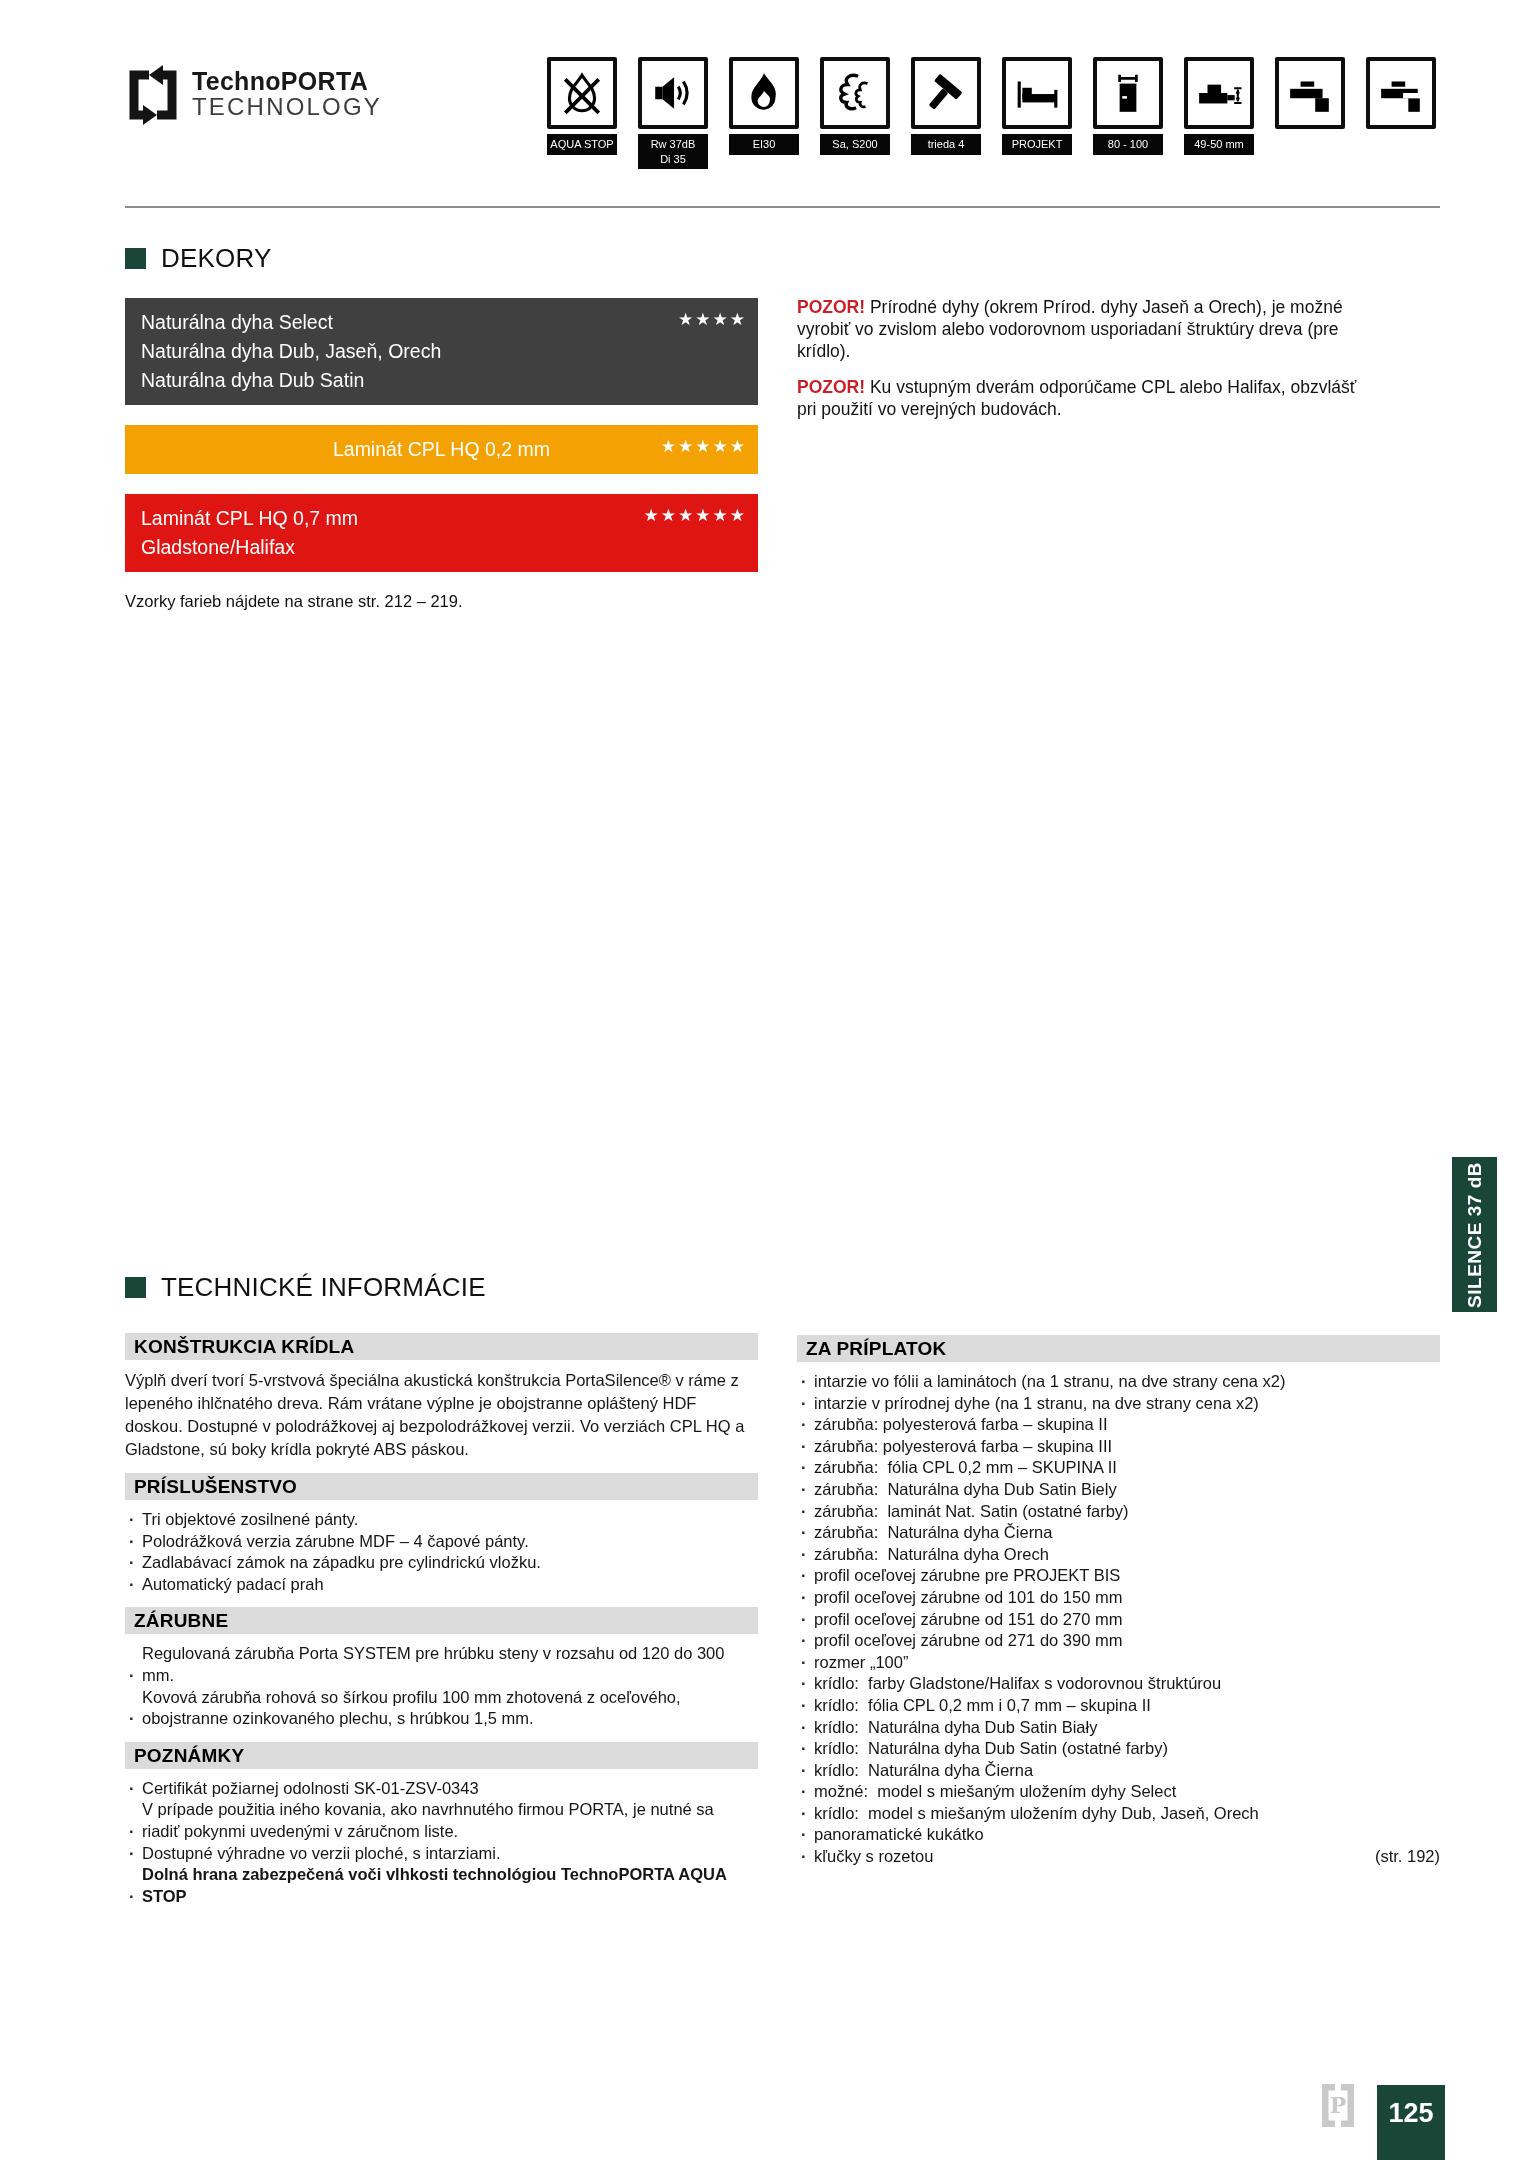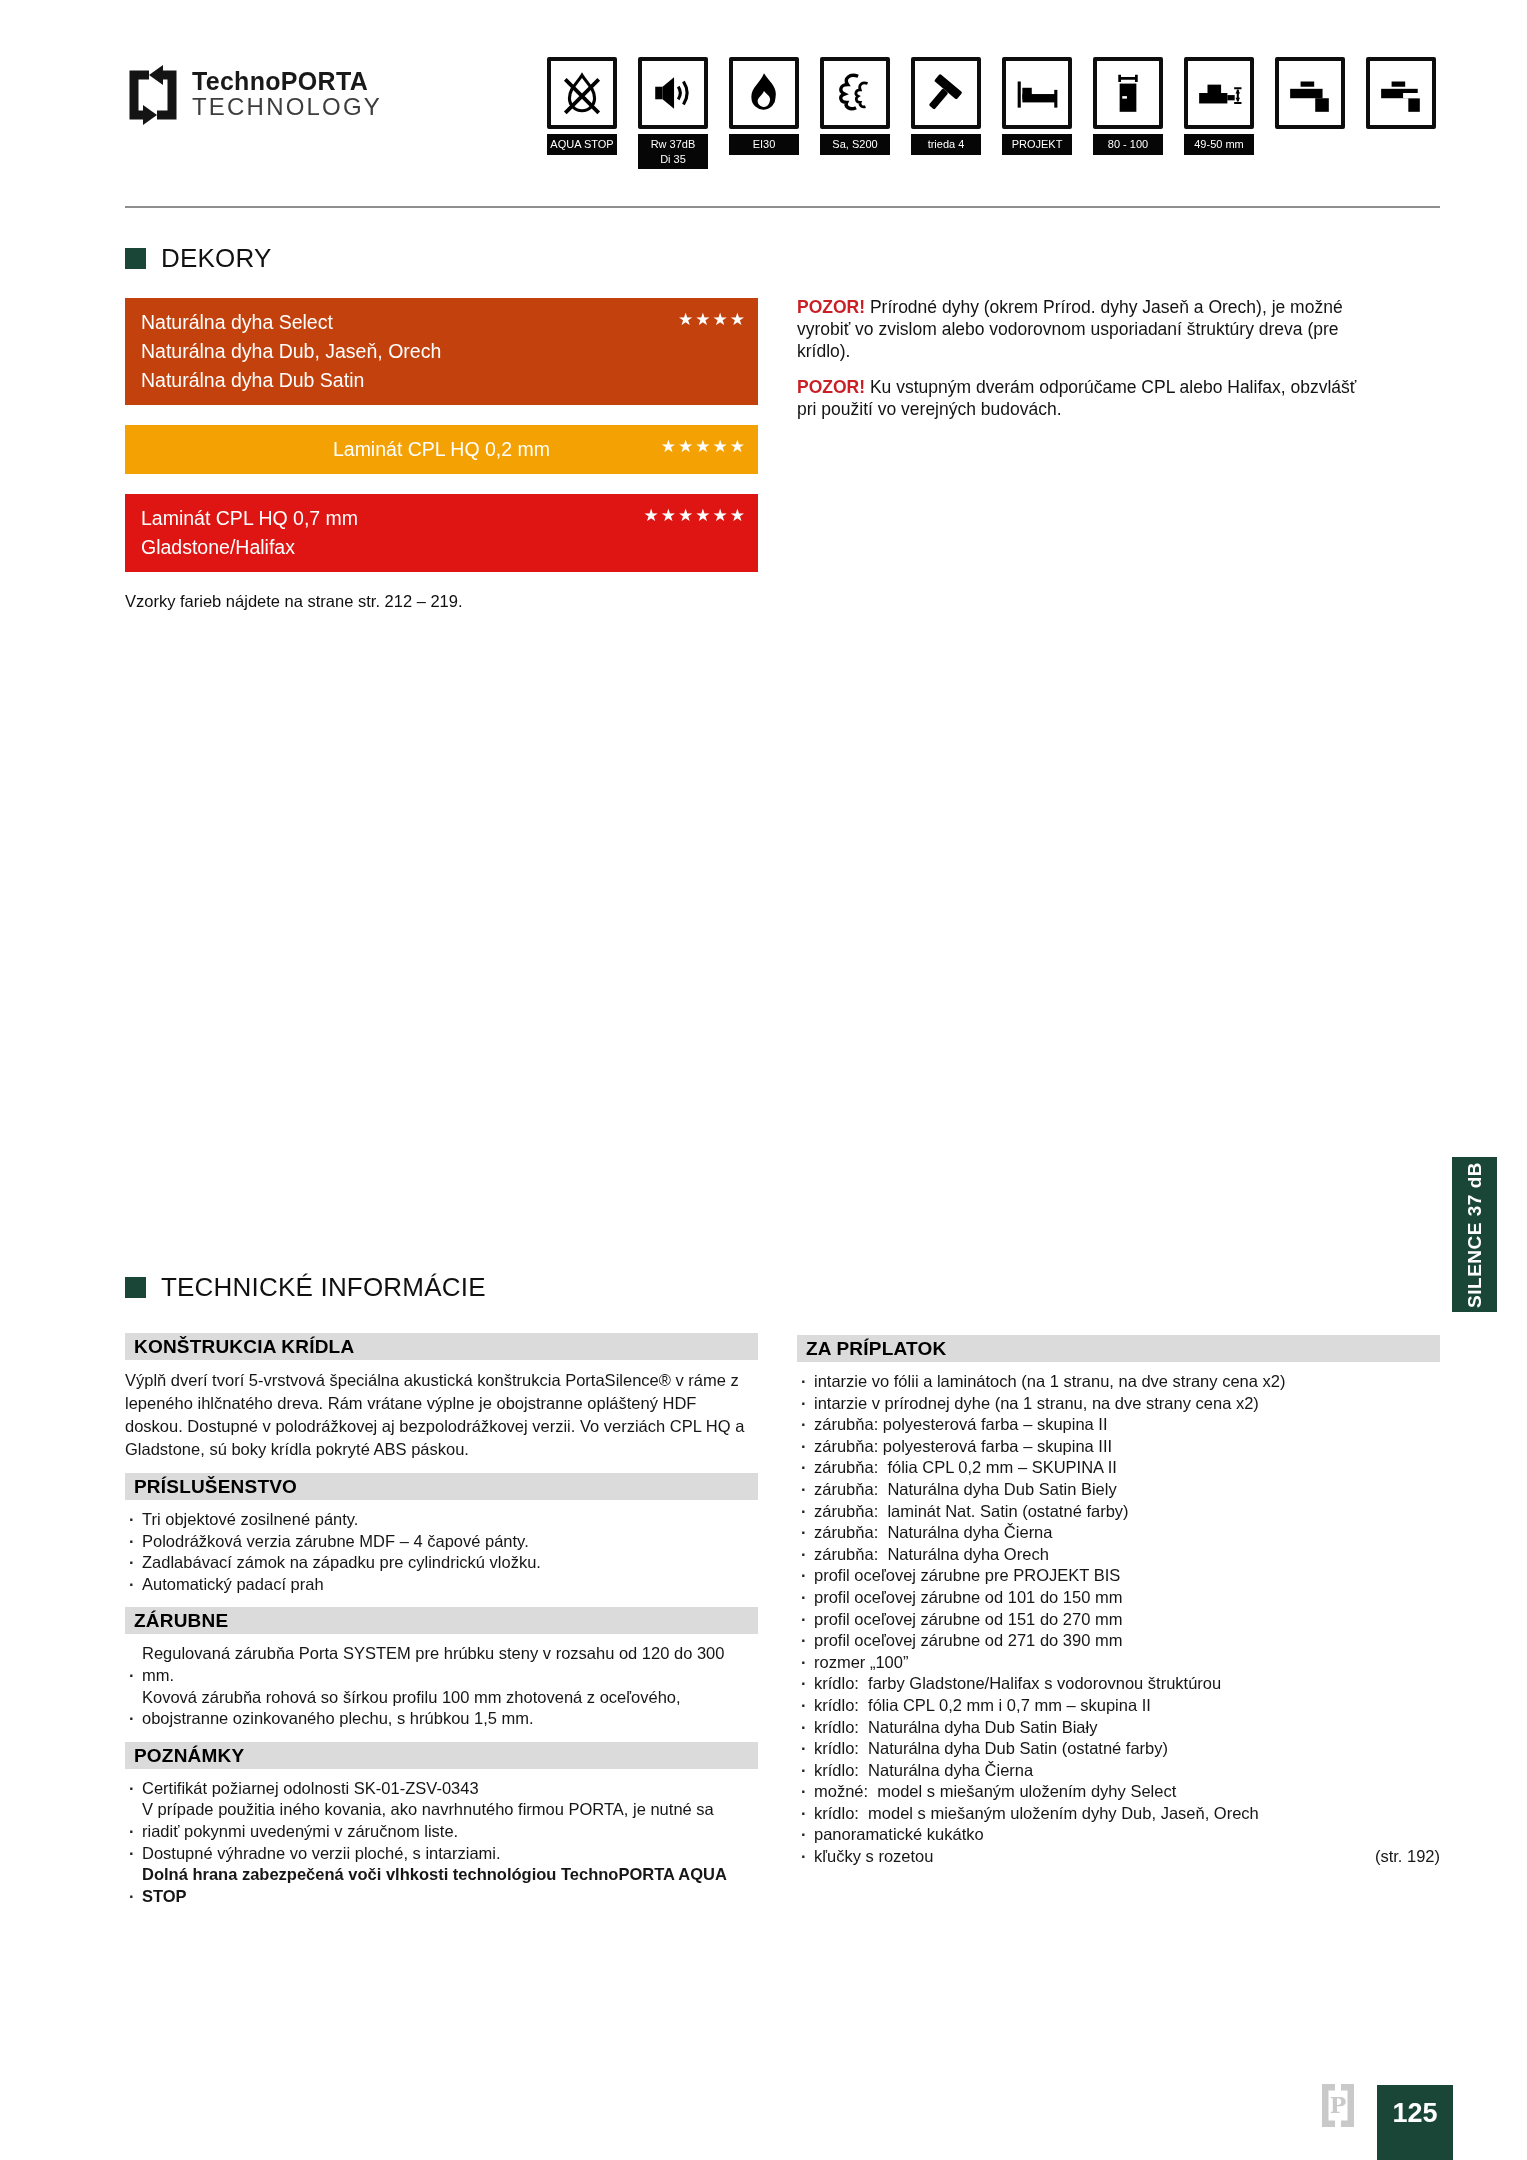--- a/index.html
+++ b/index.html
@@ -50,21 +50,21 @@
   ul.blist li::before{content:"·";font-weight:bold;flex:0 0 13px;color:#222;}
   ul.blist li .li-text{white-space:pre-wrap;}
   ul.blist li .li-note{margin-left:auto;padding-left:8px;white-space:nowrap;}
   ul.blist li.bold .li-text{font-weight:bold;}
   
   .side-tab{position:absolute;left:1452px;top:1157px;width:45px;height:155px;
     display:flex;align-items:center;justify-content:center;}
   .side-tab span{writing-mode:vertical-rl;transform:rotate(180deg);color:#fff;font-weight:bold;
     font-size:19px;letter-spacing:.5px;white-space:nowrap;}
   .porta-mark{position:absolute;left:1318px;top:2082px;}
-  .page-box{position:absolute;left:1377px;top:2085px;width:76px;height:75px;text-align:center;}
+  .page-box{position:absolute;left:1377px;top:2085px;width:68px;height:75px;text-align:center;}
   .page-num{color:#fff;font-size:27px;font-weight:bold;padding-top:13px;}
 </style>
 </head>
 <body>
 
 <div class="brand">
   <span>
     <svg width="56" height="62" viewBox="0 0 56 62">
       <g stroke="#141414" stroke-width="9" fill="none">
         <path d="M24 11 H9 V51 H18"></path>
@@ -190,21 +190,21 @@
 
 <div class="header-rule"></div>
 
 <div class="dekory">
   <div class="sec-head">
     <span class="sec-square" style="background: rgb(26, 70, 56);"></span>
     <span class="sec-title">DEKORY</span>
   </div>
   <div class="bars">
 
-      <div class="bar" style="background: #c2410c;">
+      <div class="bar" style="background: #404040;">
         <div class="bar-text">Naturálna dyha Select
 Naturálna dyha Dub, Jaseň, Orech
 Naturálna dyha Dub Satin</div>
         <div class="bar-stars">★★★★</div>
       </div>
 
       <div class="bar" style="background: rgb(244, 162, 3); text-align: center;">
         <div class="bar-text">Laminát CPL HQ 0,2 mm</div>
         <div class="bar-stars">★★★★★</div>
       </div>

